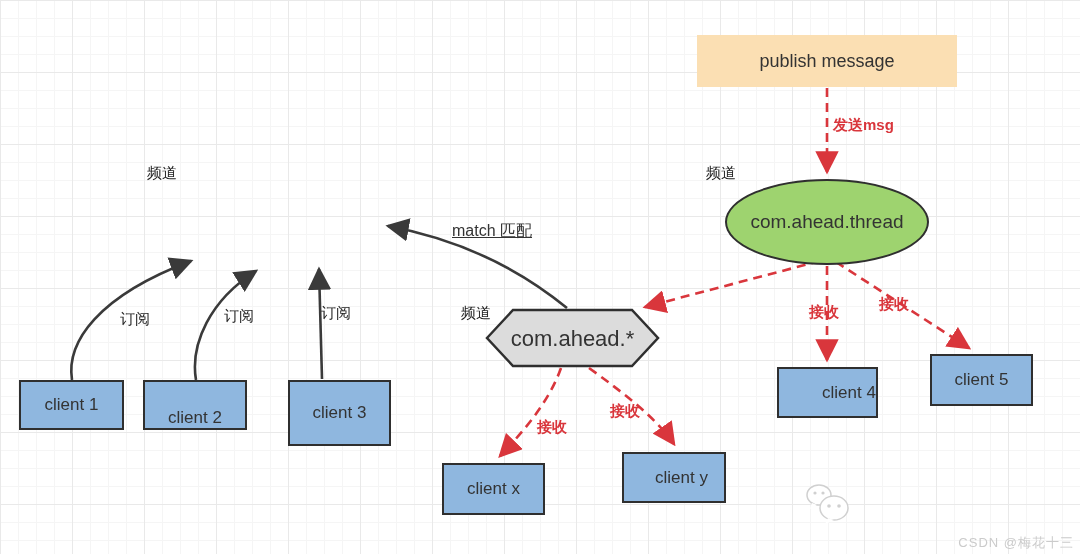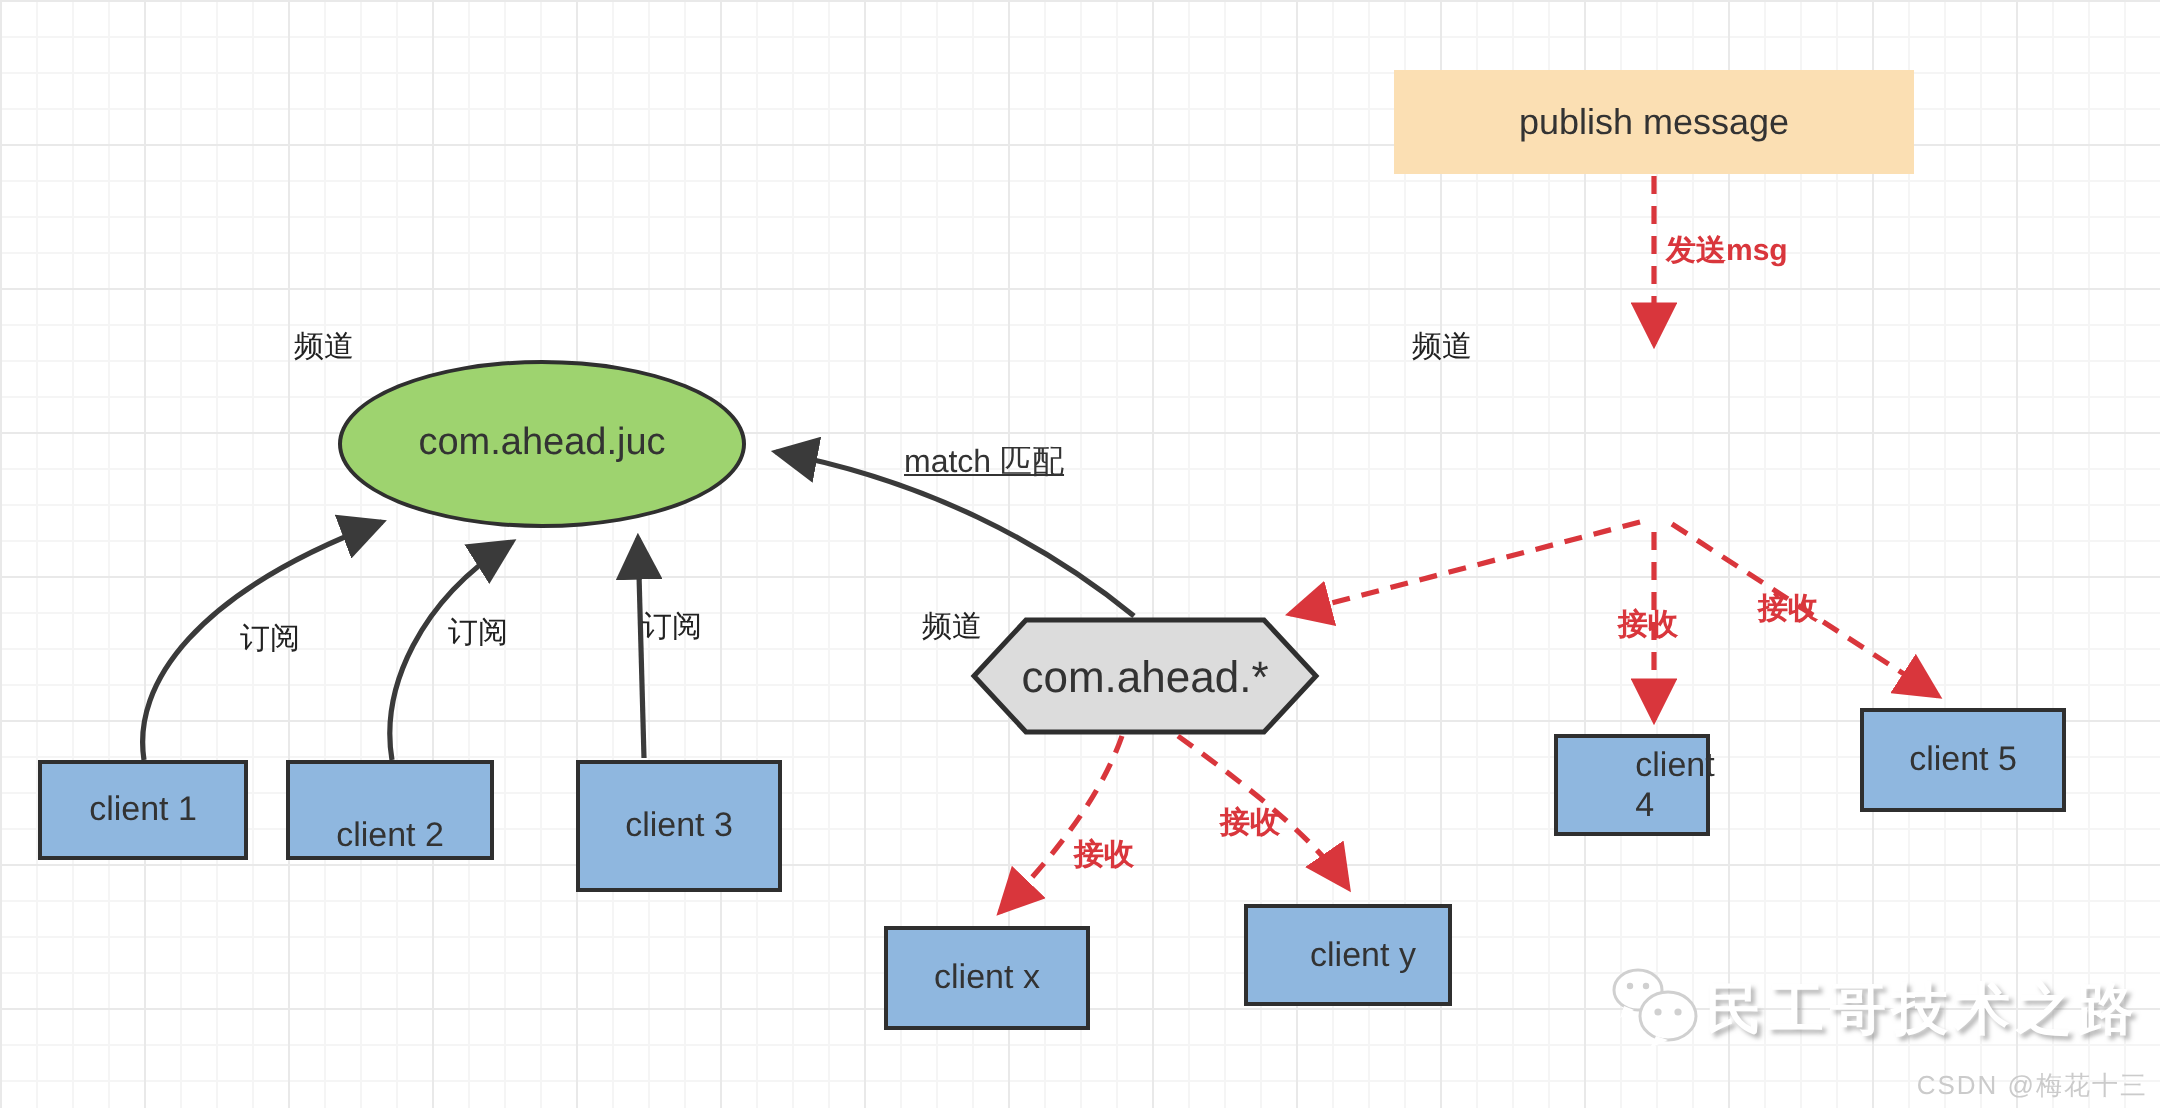--- a/index.html
+++ b/index.html
@@ -57,42 +57,42 @@
     <path d="M 827 266 L 827 360" fill="none" stroke="#d9363c" stroke-width="2.6" stroke-dasharray="9 6" marker-end="url(#ah-red)"></path>
     <path d="M 836 262 L 969 348" fill="none" stroke="#d9363c" stroke-width="2.6" stroke-dasharray="9 6" marker-end="url(#ah-red)"></path>
     <path d="M 561 368 C 549 402 523 432 500 456" fill="none" stroke="#d9363c" stroke-width="2.6" stroke-dasharray="9 6" marker-end="url(#ah-red)"></path>
     <path d="M 589 368 C 625 394 656 418 674 444" fill="none" stroke="#d9363c" stroke-width="2.6" stroke-dasharray="9 6" marker-end="url(#ah-red)"></path>
   </svg>
 
   <div class="node publisher" style="left:697px;top:35px;width:260px;height:52px;">
     <span>publish message</span>
   </div>
 
-  <div class="node ellipse" style="left:169px;top:180px;width:204px;height:84px;">
-    <span>com.ahead.juc</span>
+  <div class="node ellipse" style="left:725px;top:179px;width:204px;height:86px;">
+    <span>com.ahead.thread</span>
   </div>
 
   <div class="node hexlabel" style="left:487px;top:310px;width:171px;height:57px;">
     <span>com.ahead.*</span>
   </div>
 
   <span class="lbl" style="left:147px;top:164px;">频道</span>
   <span class="lbl" style="left:706px;top:164px;">频道</span>
   <span class="lbl" style="left:461px;top:304px;">频道</span>
 
   <div class="node client" style="left:19px;top:380px;width:105px;height:50px;">
     <span>client 1</span>
   </div>
   <div class="node client" style="left:143px;top:380px;width:104px;height:50px;align-items:flex-end;">
     <span>client 2</span>
   </div>
   <div class="node client" style="left:288px;top:380px;width:103px;height:66px;">
     <span>client 3</span>
   </div>
-  <div class="node client" style="left:777px;top:367px;width:78px;height:51px;padding-left:43px;">
+  <div class="node client" style="left:777px;top:367px;width:101px;height:51px;padding-left:43px;">
     <span>client 4</span>
   </div>
   <div class="node client" style="left:930px;top:354px;width:103px;height:52px;">
     <span>client 5</span>
   </div>
   <div class="node client" style="left:442px;top:463px;width:103px;height:52px;">
     <span>client x</span>
   </div>
   <div class="node client" style="left:622px;top:452px;width:104px;height:51px;padding-left:15px;">
     <span>client y</span>
@@ -115,16 +115,15 @@
       <ellipse cx="30" cy="26" rx="14" ry="12"></ellipse>
       <path d="M24 36 L21 42 L30 38 Z" stroke="none"></path>
     </g>
     <g fill="#d0d0d0">
       <circle cx="11" cy="11" r="1.6"></circle>
         <circle cx="19" cy="11" r="1.6"></circle>
       <circle cx="25" cy="24" r="1.8"></circle>
         <circle cx="35" cy="24" r="1.8"></circle>
     </g>
   </svg>
-  <div class="wm-brand">民工哥技术之路</div>
   <div class="wm-credit">CSDN @梅花十三</div>
 
 </div>
 
 </body></html>

